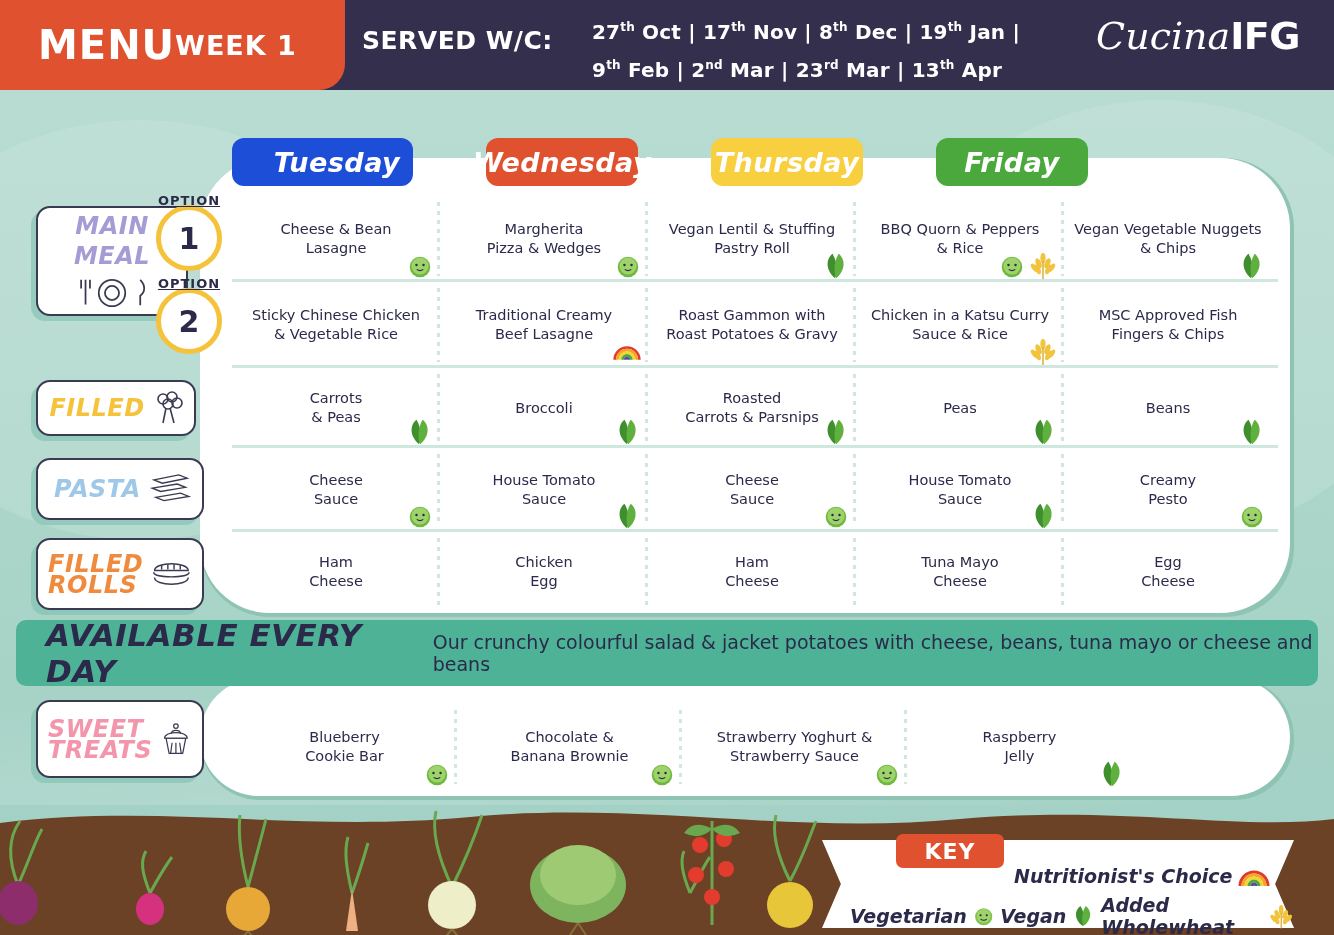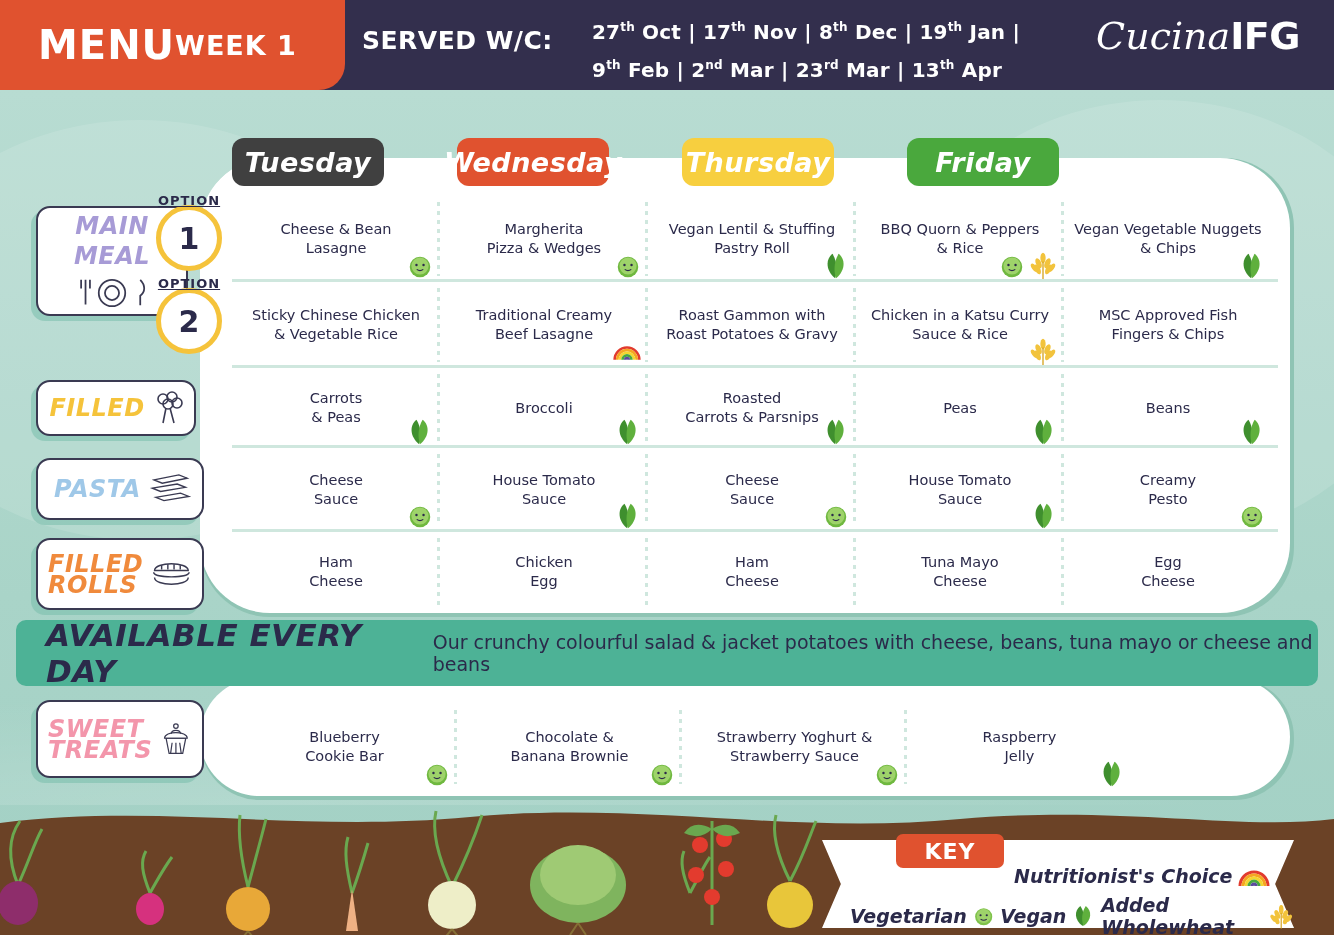--- a/index.html
+++ b/index.html
@@ -179,21 +179,21 @@
       <span class="cuc">Cucina</span><span class="ifg">IFG</span>
     </div>
   </div>
 
   <div class="panel-shadow"></div>
   <div class="panel"></div>
   <div class="panel2-shadow"></div>
   <div class="panel2"></div>
 
   <div class="days" id="days">
-      <div class="day" style="background: #404040;">Tuesday</div>
+      <div class="day" style="background: #1d4ed8; padding-left: 29px;">Tuesday</div>
       <div class="day" style="background: rgb(224, 82, 47);">Wednesday</div>
       <div class="day" style="background: rgb(247, 207, 63);">Thursday</div>
       <div class="day" style="background: rgb(74, 168, 61);">Friday</div>
     </div>
 
   <div class="grid" id="grid">
       <div class="row" style="height: 86px;">
         <div class="cell">
           <div class="txt">Cheese &amp; Bean
 Lasagne</div>

